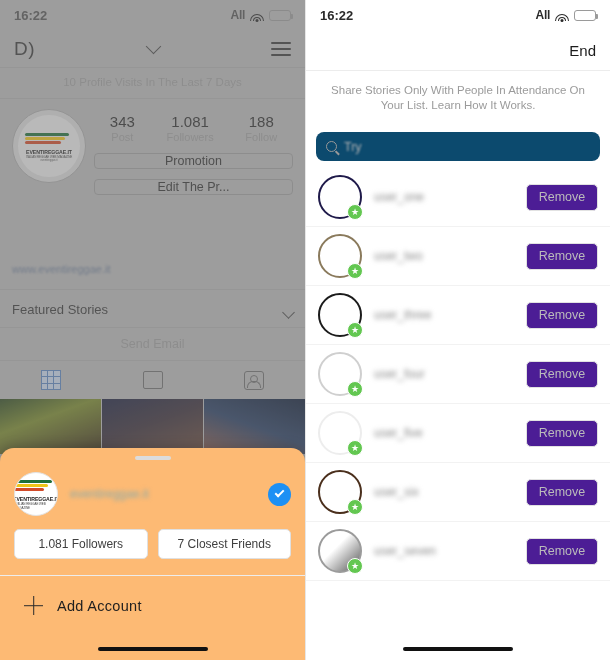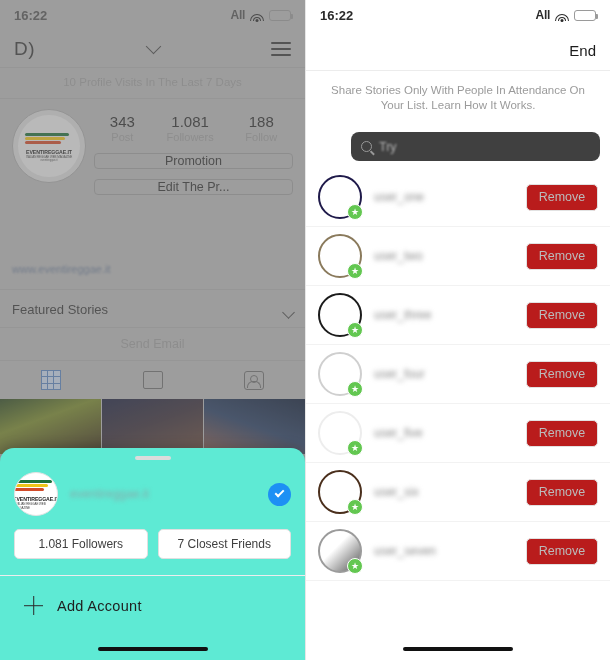--- a/index.html
+++ b/index.html
@@ -88,21 +88,21 @@
     width:6px; height:6px; border:1.5px solid #6f6f6f; border-radius:50%; }
   .tag-icon::after { content:""; position:absolute; left:50%; bottom:1px; transform:translateX(-50%);
     width:12px; height:6px; border:1.5px solid #6f6f6f; border-bottom:none;
     border-radius: 6px 6px 0 0; }
   .p-grid { display: flex; gap: 1.5px; }
   .p-cell { flex: 1; height: 55px; background: #2b2b33; position: relative; overflow: hidden; }
   .dimlayer { position:absolute; inset:0; background: rgba(120,120,120,0.42); pointer-events:none; }
 
   
   .sheet { position: absolute; left: 0; bottom: 0; width: 305px; height: 212px;
-    background: #5eead4; border-radius: 14px 14px 0 0; box-shadow: 0 -2px 12px rgba(0,0,0,0.18); }
+    background: #fdba74; border-radius: 14px 14px 0 0; box-shadow: 0 -2px 12px rgba(0,0,0,0.18); }
   .grabber { width: 36px; height: 4px; background: #dcdcdc; border-radius: 2px;
     margin: 8px auto 0; }
   .acct-row { display: flex; align-items: center; padding: 12px 14px 0; gap: 12px; }
   .avatar-sm { width: 44px; height: 44px; border-radius: 50%; background: #fff;
     border: 1px solid #e3e3e3; position: relative; overflow: hidden; flex: 0 0 auto;
     display:flex; flex-direction:column; align-items:center; justify-content:center; }
   .acct-name { flex: 1; font-size: 12px; color: #8aa; filter: blur(2.2px); }
   .check { width: 23px; height: 23px; border-radius: 50%; background: #1d90f4;
     display: flex; align-items: center; justify-content: center; flex: 0 0 auto; }
   .check i { width: 9px; height: 5px; border-left: 2px solid #fff;
@@ -130,40 +130,40 @@
   .r-desc { text-align: center; font-size: 11.5px; color: #9b9b9b;
     line-height: 15px; padding: 12px 18px 10px; border-top: 1px solid #ececec; }
   .r-tabs { display: flex; border-bottom: 1px solid #e8e8e8; }
   .r-tab { flex: 1; height: 32px; display: flex; align-items: center;
     justify-content: center; gap: 7px; font-size: 14px; color: #bdbdbd; }
   .r-tab.active { color: #111; border-bottom: 1.6px solid #1a1a1a; }
   .badge { width: 16px; height: 16px; border-radius: 50%; background: #1a1a1a;
     color: #fff; font-size: 10px; display: flex; align-items: center;
     justify-content: center; }
   .search-wrap { padding: 9px 10px 7px; }
-  .search { height: 29px; background: #404040; border-radius: 8px;
-    display: flex; align-items: center; gap: 7px; padding: 0 10px; margin-left: 35px; }
+  .search { height: 29px; background: #0c4a6e; border-radius: 8px;
+    display: flex; align-items: center; gap: 7px; padding: 0 10px; }
   .mag { width: 11px; height: 11px; border: 1.5px solid #999; border-radius: 50%;
     position: relative; flex: 0 0 auto; }
   .mag::after { content:""; position:absolute; right:-4px; bottom:-2px;
     width: 5px; height: 1.5px; background: #999; transform: rotate(45deg); }
   .search-ph { font-size: 12.5px; color: #b4b4b4; filter: blur(0.9px); }
   .friend-row { display: flex; align-items: center; height: 59px; padding: 0 12px;
     gap: 12px; border-bottom: 1px solid #f2f2f2; }
   .av-wrap { width: 44px; height: 44px; position: relative; flex: 0 0 auto; }
   .av-ring { width: 44px; height: 44px; border-radius: 50%; background: #fff;
     overflow: hidden; border: 2.5px solid #d8d8d8; }
   .star-badge { position: absolute; right: -1px; bottom: -1px; width: 16px; height: 16px;
     border-radius: 50%; background: #63c751; border: 1.5px solid #fff;
     display: flex; align-items: center; justify-content: center;
     color: #fff; font-size: 9px; line-height: 1; }
   .fr-name { flex: 1; font-size: 12px; color: #888; filter: blur(2.6px); }
   .remove-btn { width: 72px; height: 27px; border: 1px solid #e2e2e2; border-radius: 5px;
     display: flex; align-items: center; justify-content: center;
-    font-size: 12.5px; color: #bbb; background: #b91c1c; flex: 0 0 auto; }
+    font-size: 12.5px; color: #bbb; background: #4c1d95; flex: 0 0 auto; }
 </style>
 </head>
 <body>
 
 <div class="screens">
 
   <div class="screen" id="left-screen">
 
     <div class="profile">
 

